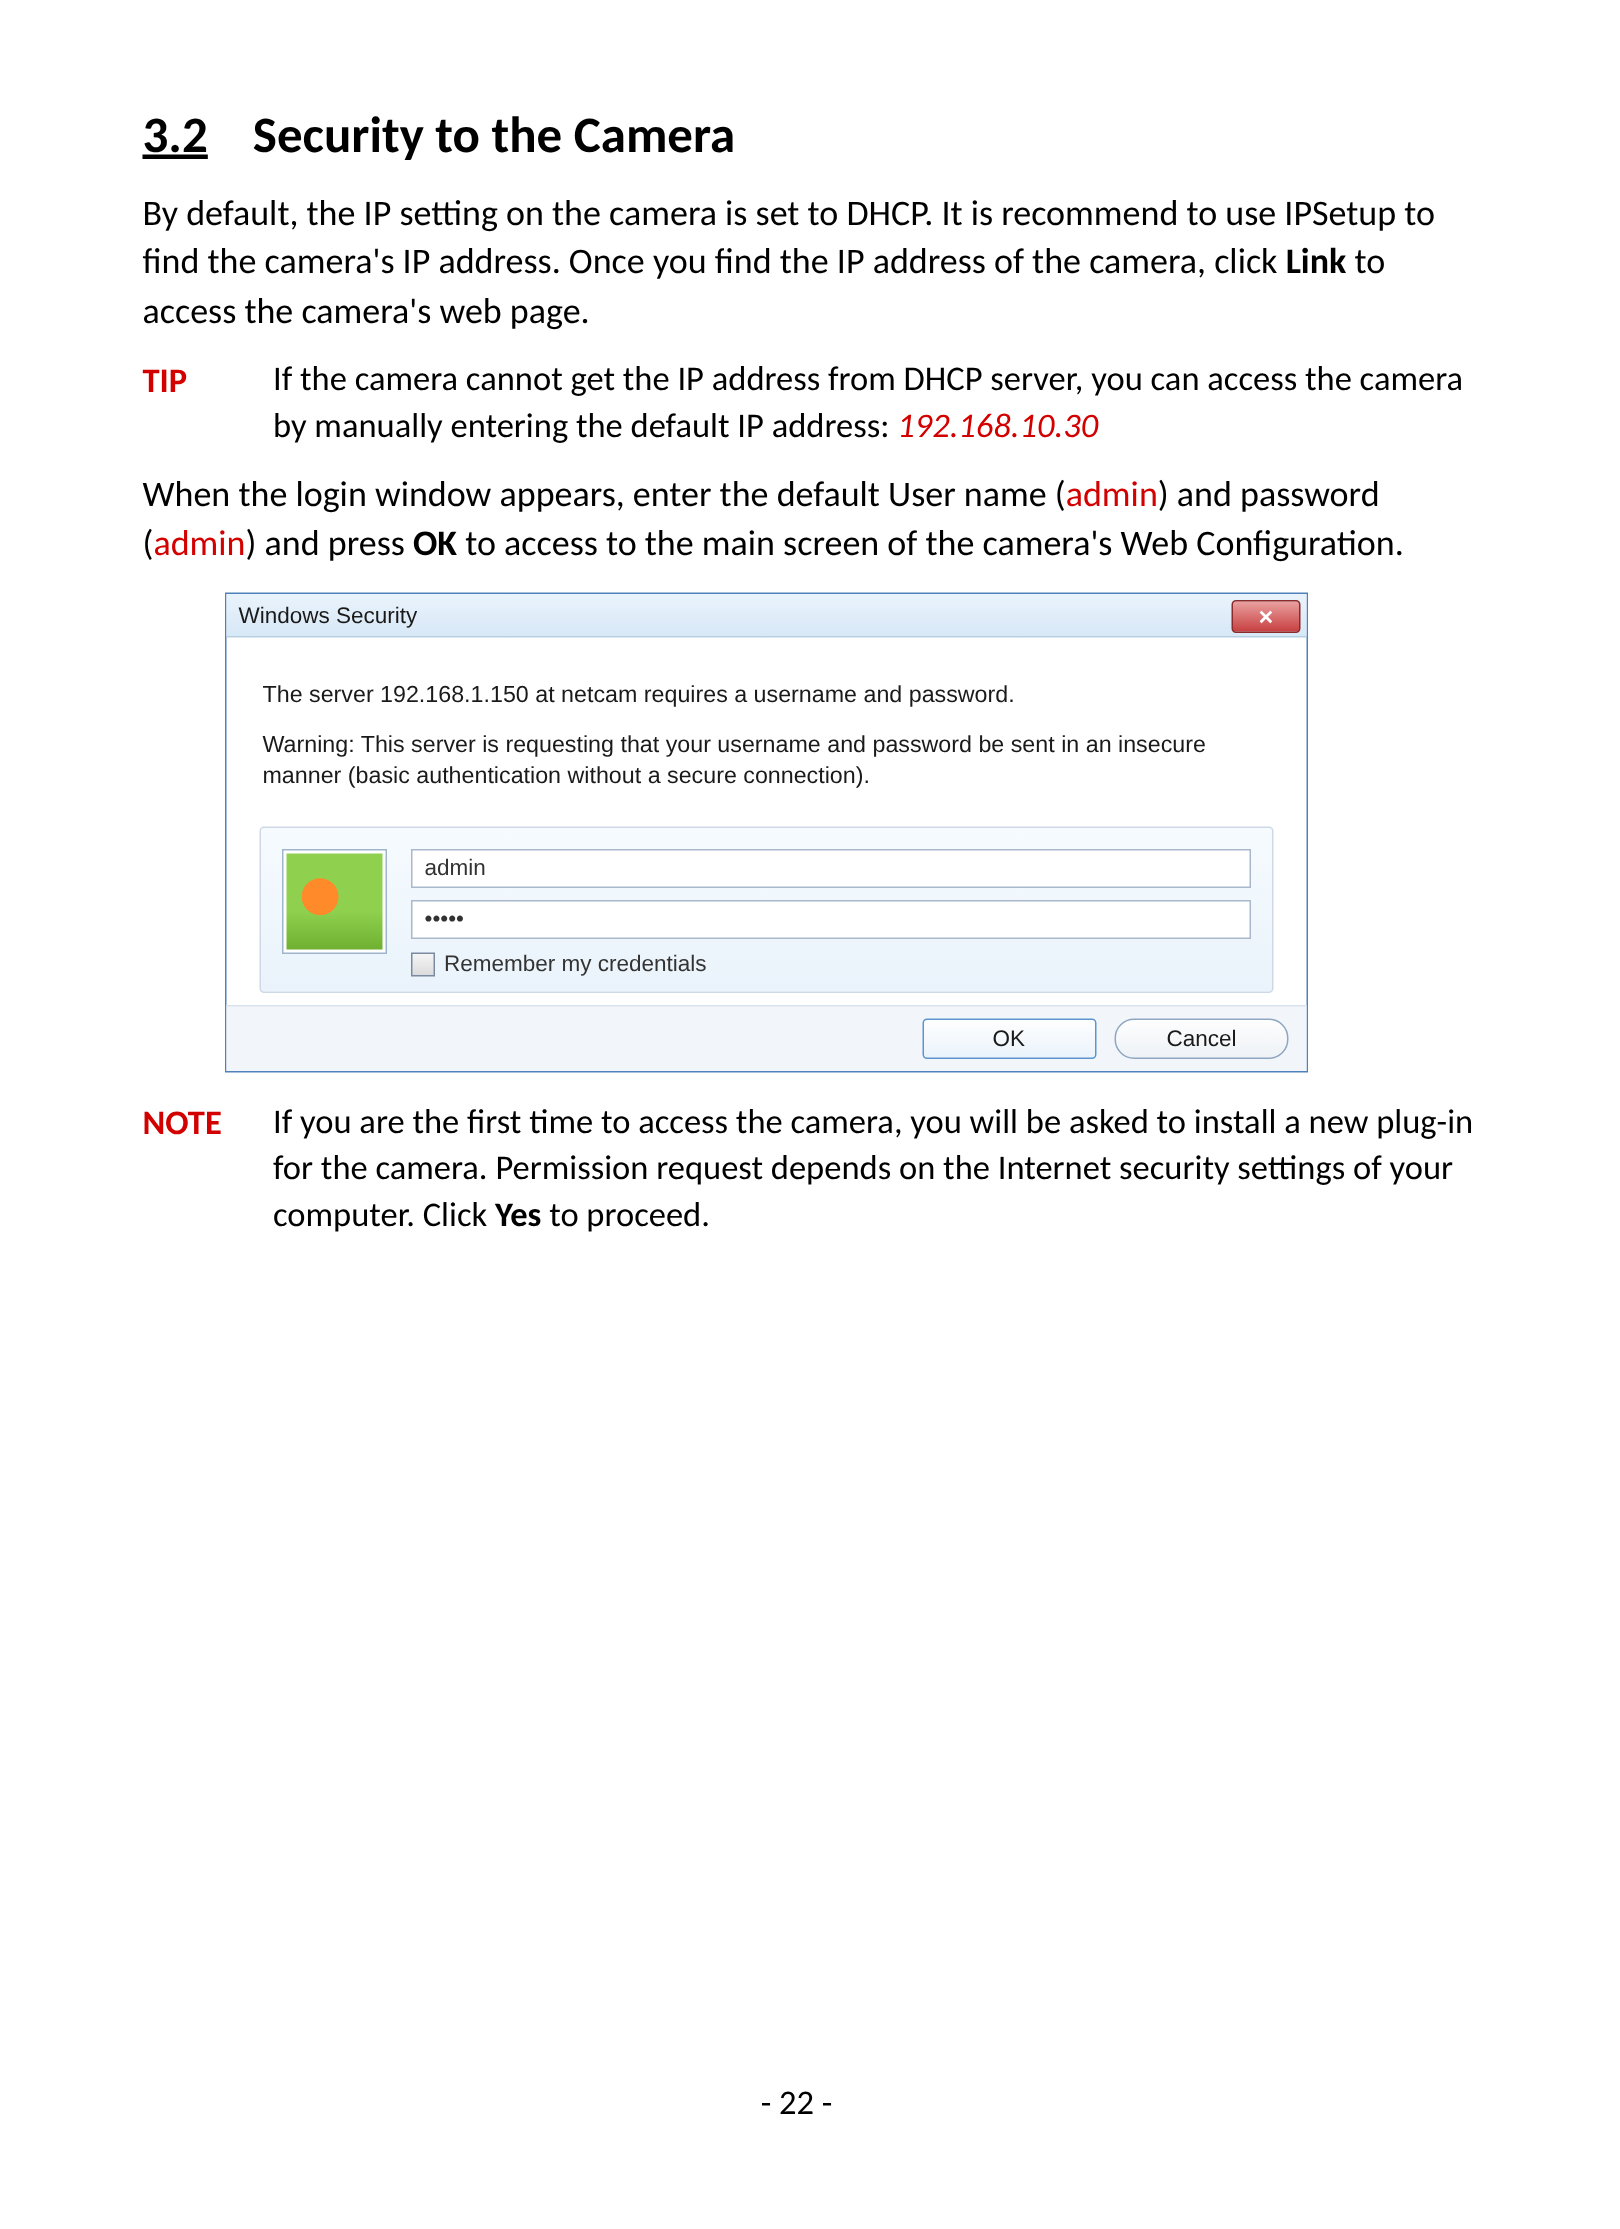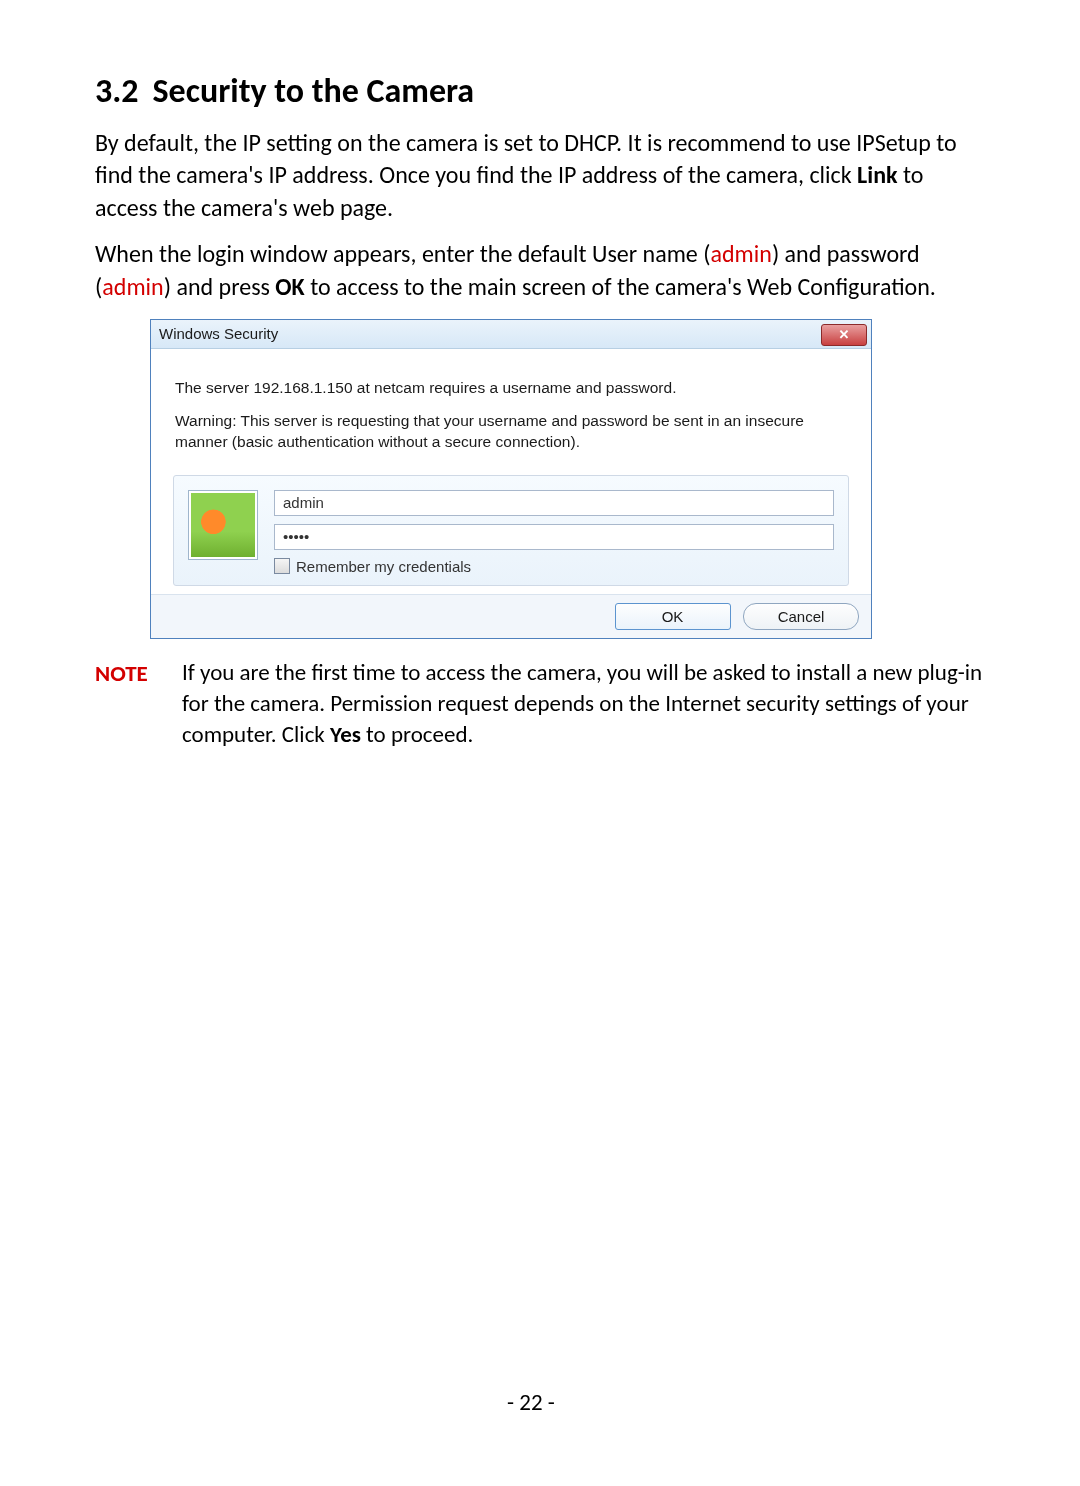--- a/index.html
+++ b/index.html
@@ -15,21 +15,21 @@
   }
   .page {
     padding: 70px 95px 0 95px;
   }
   h2.section {
     font-size: 34px;
     font-weight: bold;
     margin: 0 0 16px 0;
     color: #000;
   }
-  h2.section .num { margin-right: 14px; }
+  h2.section .num { margin-right: 30px; text-decoration: underline; }
   p.body {
     font-size: 24px;
     line-height: 1.35;
     margin: 0 0 14px 0;
     color: #000;
   }
   .bold { font-weight: bold; }
   .red { color: #d30000; }
   .tip-row, .note-row {
     display: flex;
@@ -131,21 +131,21 @@
     padding: 2px 8px;
     margin-bottom: 8px;
     font-size: 15px;
     color: #333;
     box-sizing: border-box;
     display: flex;
     align-items: center;
   }
   .cred-remember {
     display: flex;
-    align-items: center;
+    align-items: flex-end;
     gap: 6px;
     font-size: 15px;
     color: #333;
   }
   .cred-remember .cb {
     width: 14px; height: 14px;
     border: 1px solid #7a8aa0;
     background: linear-gradient(#f5f5f5,#dcdcdc);
   }
   .dlg-footer {
@@ -182,20 +182,26 @@
 <div class="page">
 
   <h2 class="section">
     <span class="num">3.2</span><span>Security to the Camera</span>
   </h2>
 
   <p class="body">
     <span>By default, the IP setting on the camera is set to DHCP. It is recommend to use IPSetup to find the camera's IP address. Once you find the IP address of the camera, click </span><span class="bold">Link</span><span> to access the camera's web page.</span>
   </p>
 
+  <div class="tip-row">
+    <div class="tip-label">TIP</div>
+    <div class="tip-text">
+      <span>If the camera cannot get the IP address from DHCP server, you can access the camera by manually entering the default IP address: </span><span class="ip">192.168.10.30</span>
+    </div>
+  </div>
 
   <p class="body">
     <span>When the login window appears, enter the default User name (</span><span class="red">admin</span><span>) and password (</span><span class="red">admin</span><span>) and press </span><span class="bold">OK</span><span> to access to the main screen of the camera's Web Configuration.</span>
   </p>
 
   <div class="screenshot-wrap">
     <div class="dialog">
       <div class="dlg-title">
         <span>Windows Security</span>
         <span class="close">✕</span>

